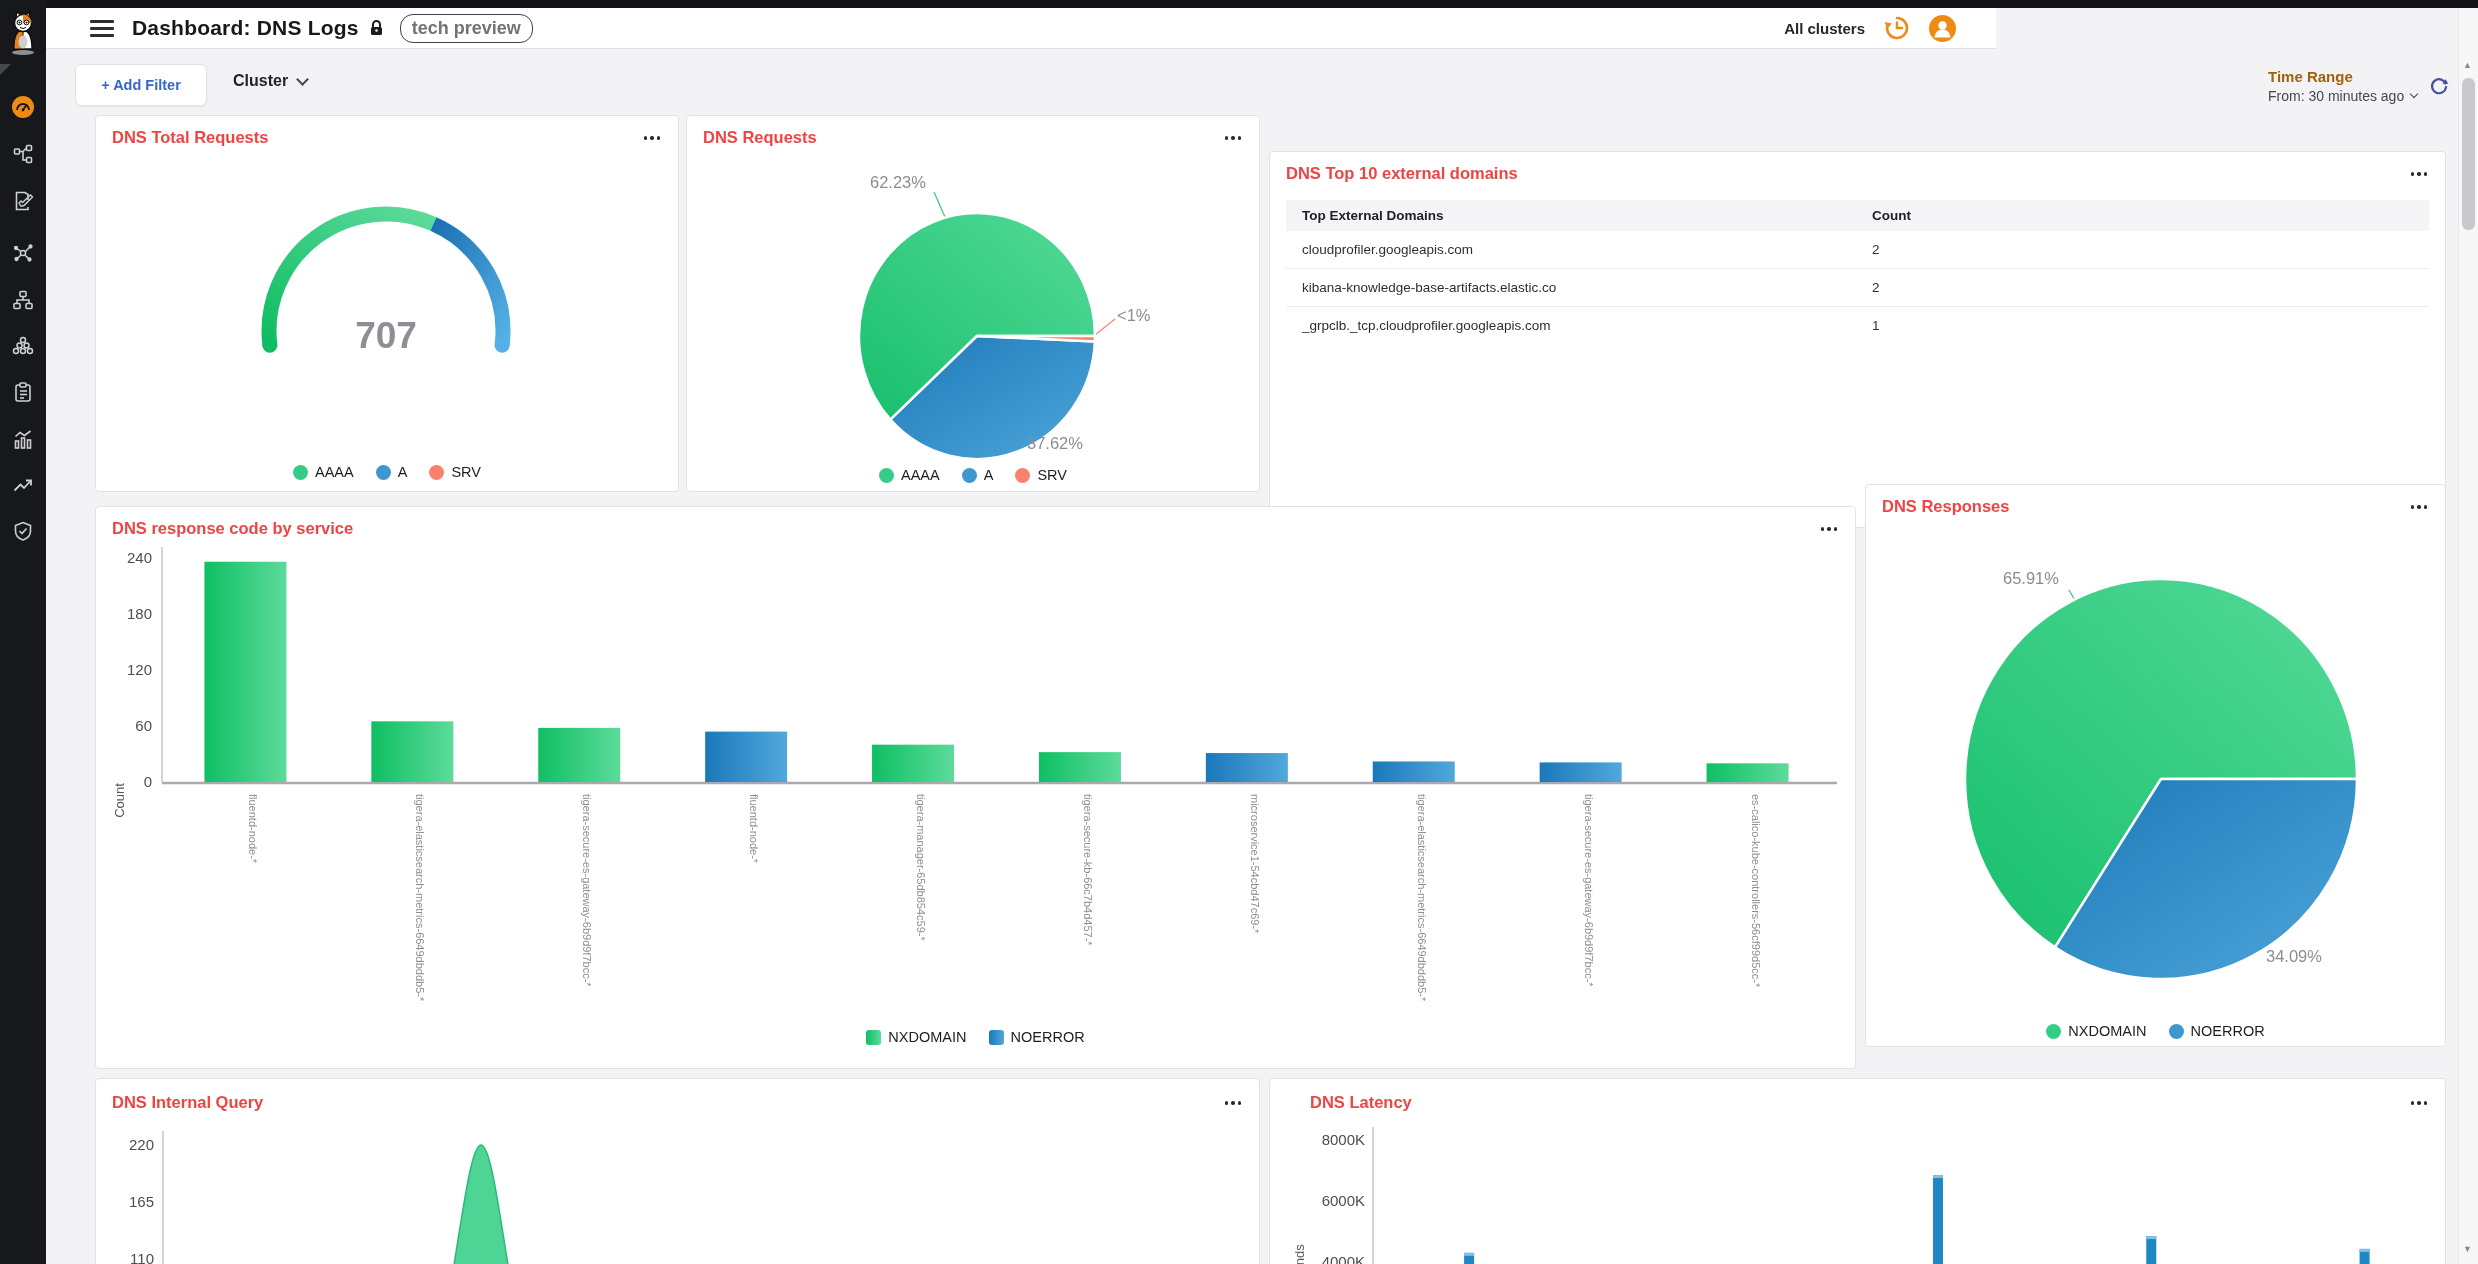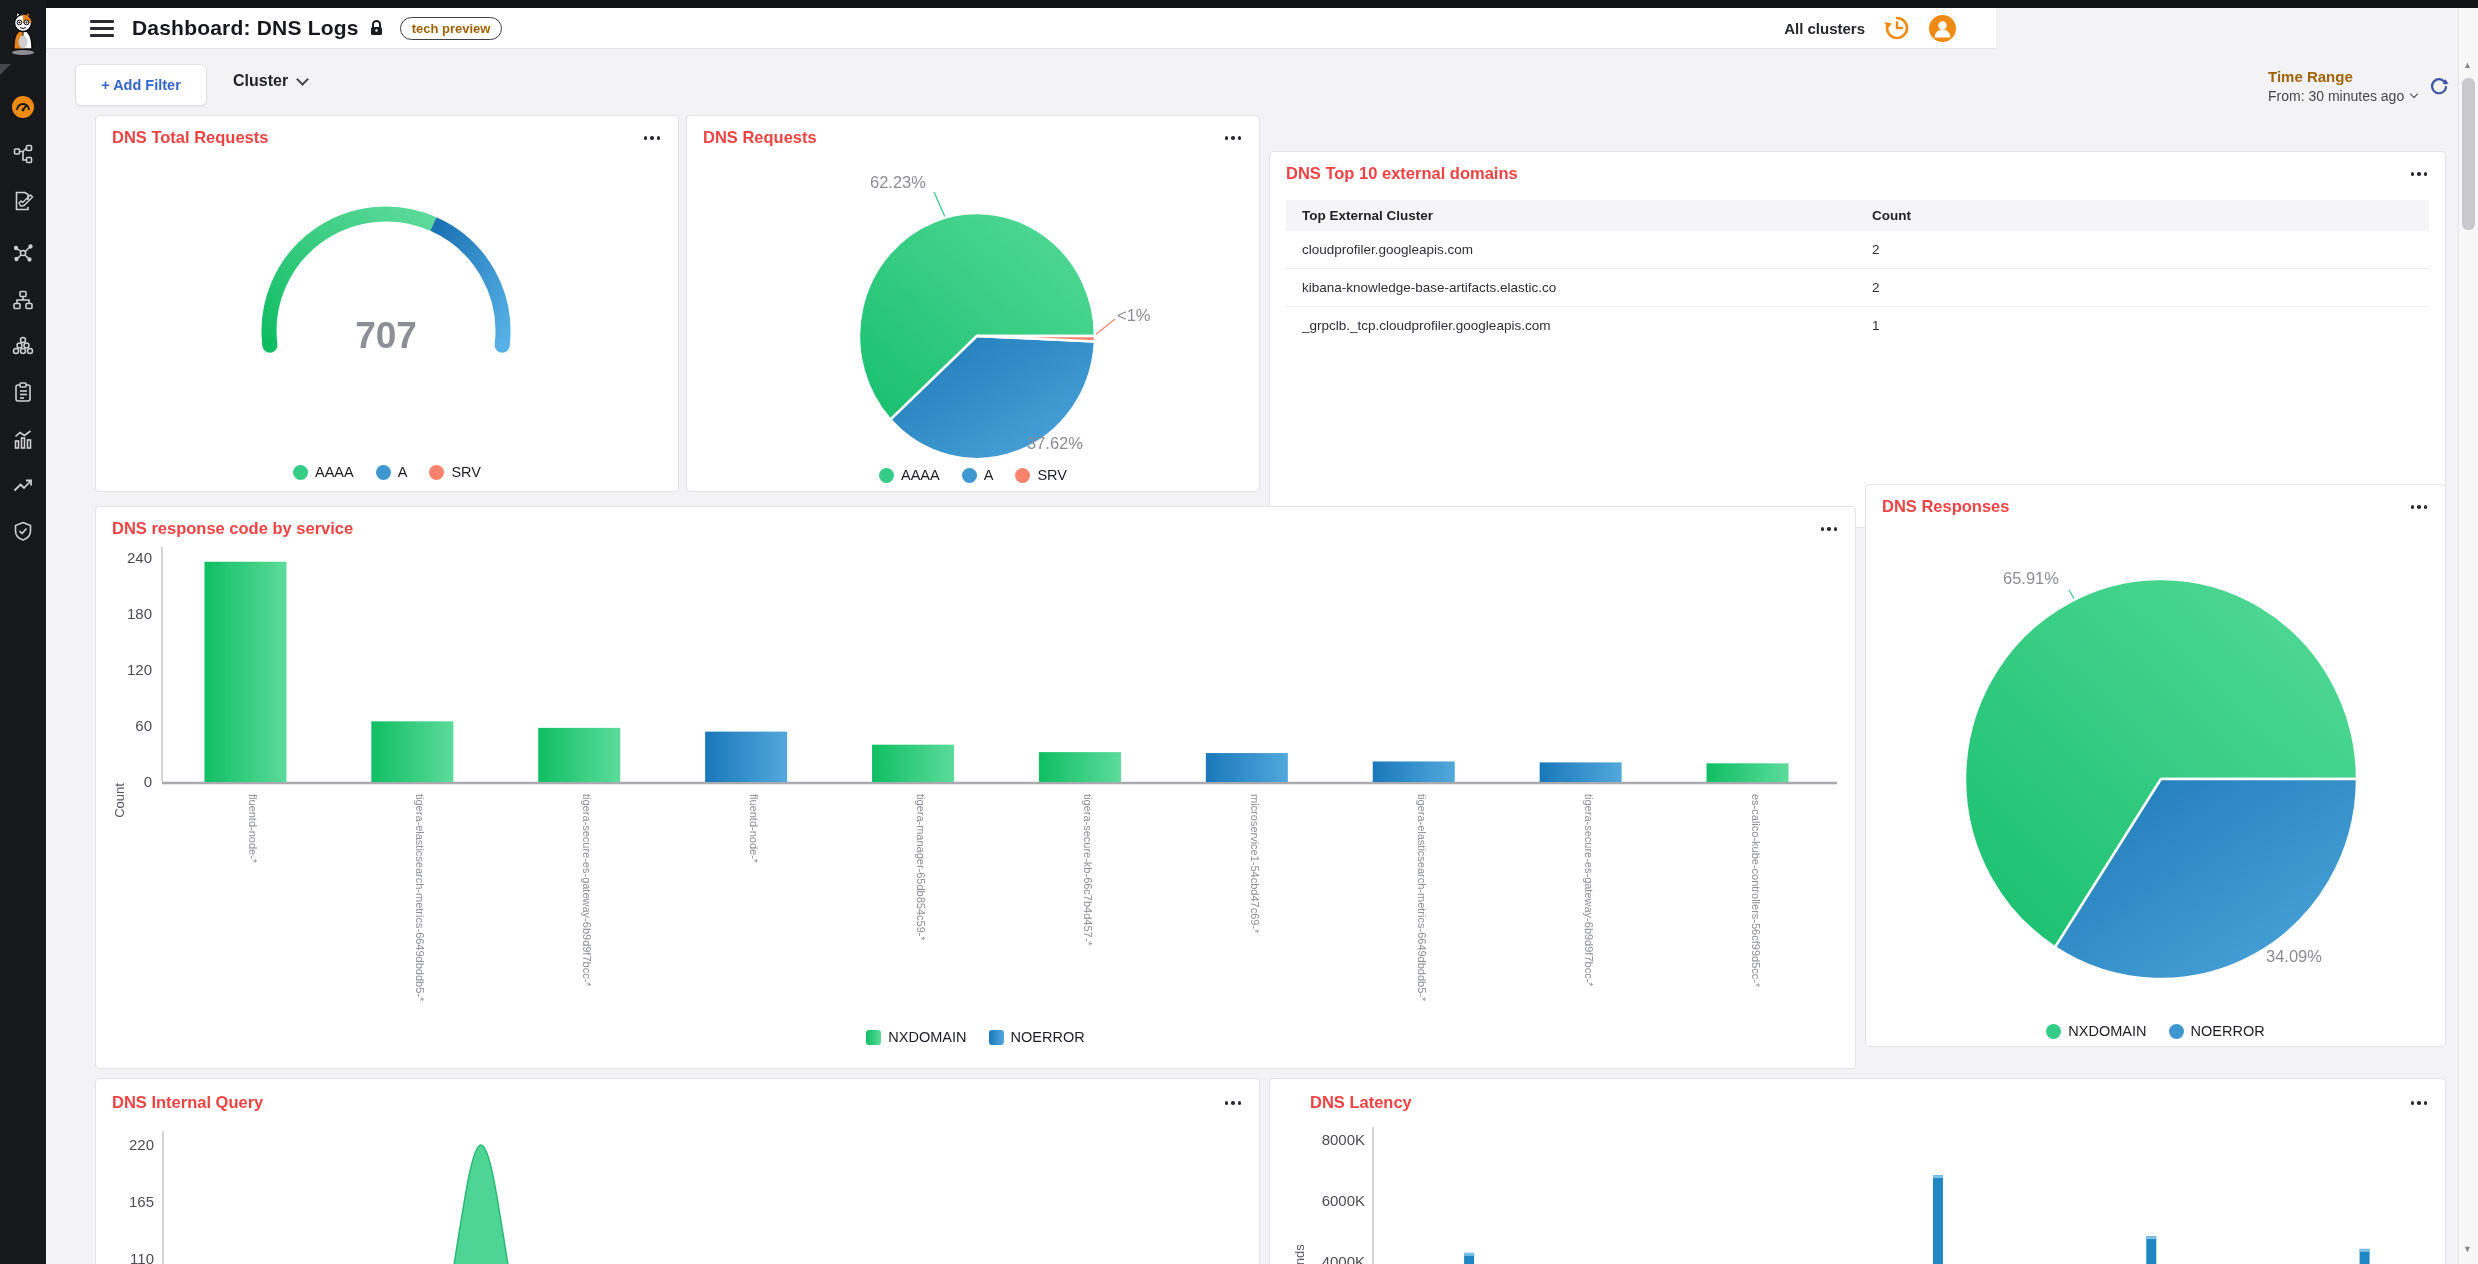--- a/index.html
+++ b/index.html
@@ -15,21 +15,21 @@
   #notch{position:absolute;left:0;top:64px;width:0;height:0;
          border-left:11px solid #46474c;border-bottom:11px solid transparent;}
   
   #header{left:46px;top:8px;width:1950px;height:40px;background:#ffffff;
           border-bottom:1px solid #e4e4e8;display:flex;align-items:center;z-index:4;}
   #hamburger{margin-left:44px;width:24px;cursor:pointer;}
   #hamburger div{height:3px;background:#2c2d32;border-radius:1px;margin:4px 0;}
   #page-title{margin-left:18px;font-size:21px;font-weight:bold;color:#17181d;letter-spacing:.2px;}
   #lock{margin-left:10px;}
   #badge{margin-left:16px;border:1.5px solid #3f4046;border-radius:13px;
-         padding:3px 11px;font-size:13px;font-weight:600;color:#a16207;}
+         padding:3px 11px;font-size:18px;font-weight:600;color:#737373;}
   #header-right{margin-left:auto;display:flex;align-items:center;margin-right:40px;gap:18px;}
   #all-clusters{font-size:15px;font-weight:600;color:#26272d;}
   
   #add-filter{left:75px;top:64px;width:130px;height:40px;background:#fff;
       border:1px solid #e2e2e6;border-radius:6px;box-shadow:0 1px 2px rgba(0,0,0,.06);
       font-size:14.5px;font-weight:600;color:#3566c9;display:flex;align-items:center;
       justify-content:center;cursor:pointer;}
   #cluster-dd{left:233px;top:72px;font-size:16px;font-weight:600;color:#232429;
       display:flex;align-items:center;gap:10px;cursor:pointer;}
   .chev{display:inline-block;width:7px;height:7px;border-right:2px solid #44454b;
@@ -315,21 +315,21 @@
 
 <div class="panel" style="left:1269px;top:115px;width:1175px;height:375px;margin-top:36px;">
   <div class="panel-title">DNS Top 10 external domains</div>
   <div class="panel-menu">
       <i></i>
       <i></i>
       <i></i>
     </div>
   <div class="tbl">
     <div class="tbl-header">
-      <div class="col-domain">Top External Cluster</div>
+      <div class="col-domain">Top External Domains</div>
       <div class="col-count">Count</div>
     </div>
     <div class="tbl-row">
       <div class="col-domain">cloudprofiler.googleapis.com</div>
       <div class="col-count">2</div>
     </div>
     <div class="tbl-row">
       <div class="col-domain">kibana-knowledge-base-artifacts.elastic.co</div>
       <div class="col-count">2</div>
     </div>

